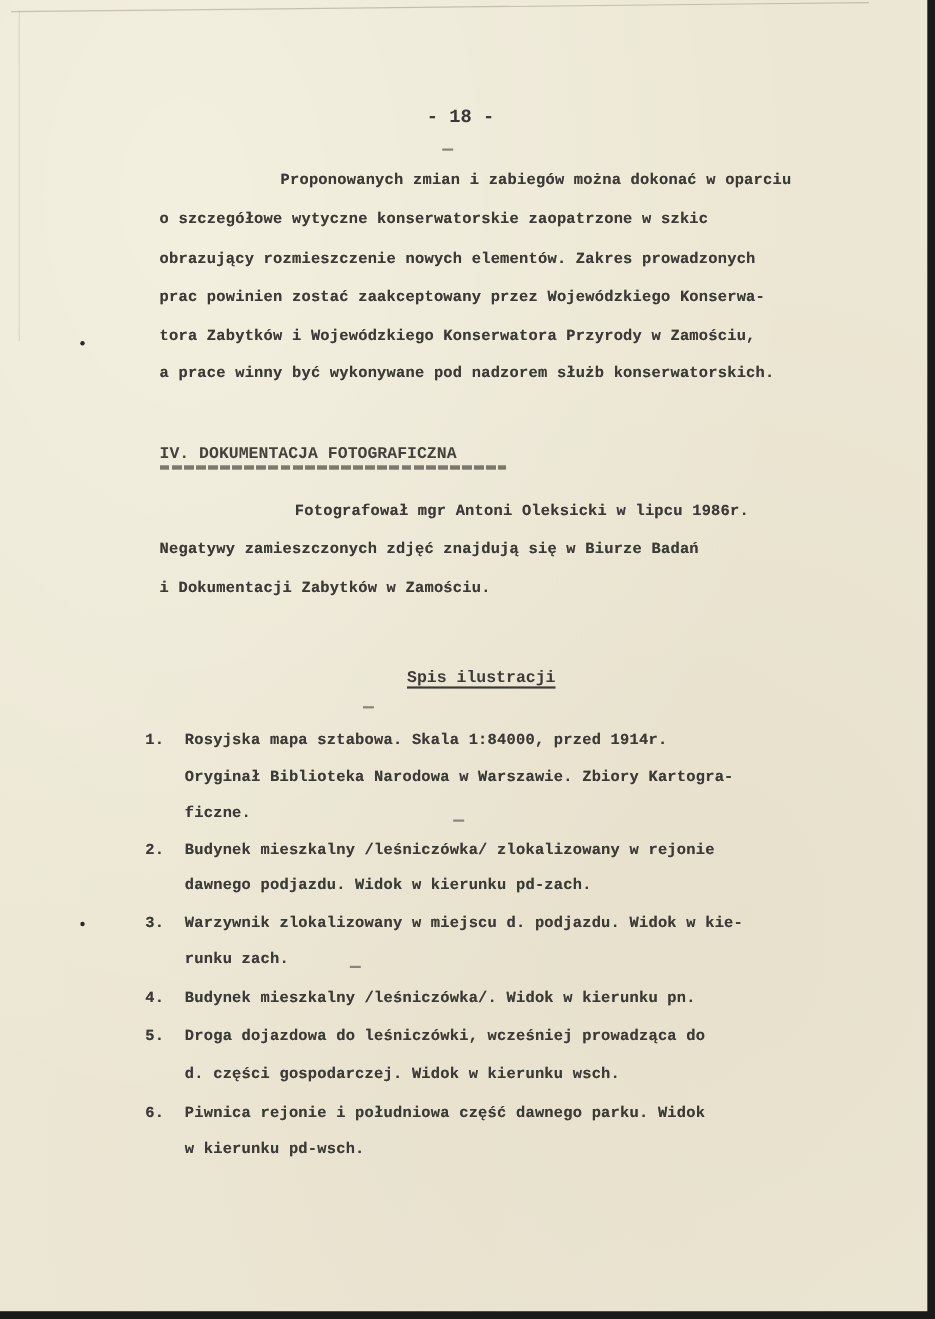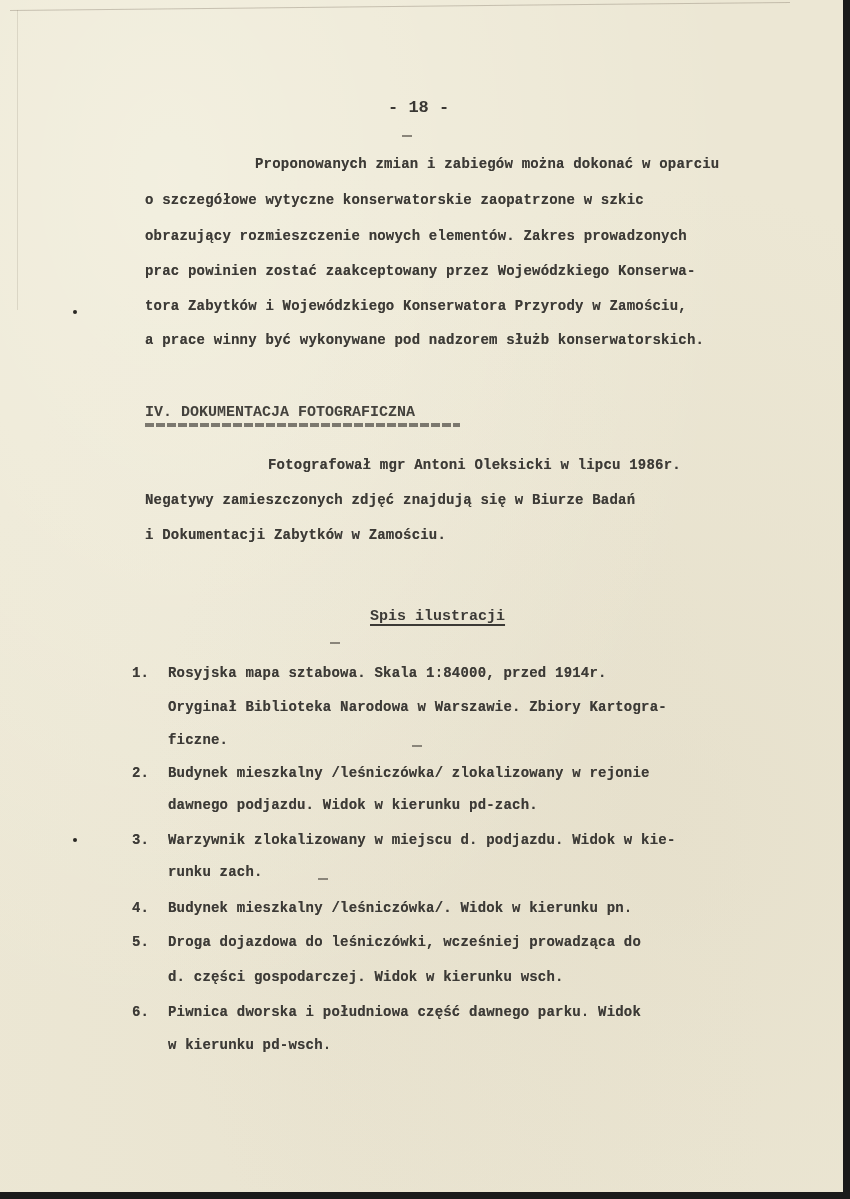--- a/index.html
+++ b/index.html
@@ -163,21 +163,21 @@
     </div>
 
     <div>
       <div class="line" style="left:132px; top:934px;">5.</div>
       <div class="line" style="left:168px; top:934px;">Droga dojazdowa do leśniczówki, wcześniej prowadząca do</div>
       <div class="line" style="left:168px; top:969px;">d. części gospodarczej. Widok w kierunku wsch.</div>
     </div>
 
     <div>
       <div class="line" style="left:132px; top:1004px;">6.</div>
-      <div class="line" style="left:168px; top:1004px;">Piwnica dworska i południowa część dawnego parku. Widok</div>
+      <div class="line" style="left:168px; top:1004px;">Piwnica rejonie i południowa część dawnego parku. Widok</div>
       <div class="line" style="left:168px; top:1037px;">w kierunku pd-wsch.</div>
     </div>
   </div>
 
   <div class="margin-mark" style="left:73px; top:310px;"></div>
   <div class="margin-mark" style="left:73px; top:838px;"></div>
   <div class="dash-mark" style="left:412px; top:745px;"></div>
   <div class="dash-mark" style="left:318px; top:878px;"></div>
 </div>
 

